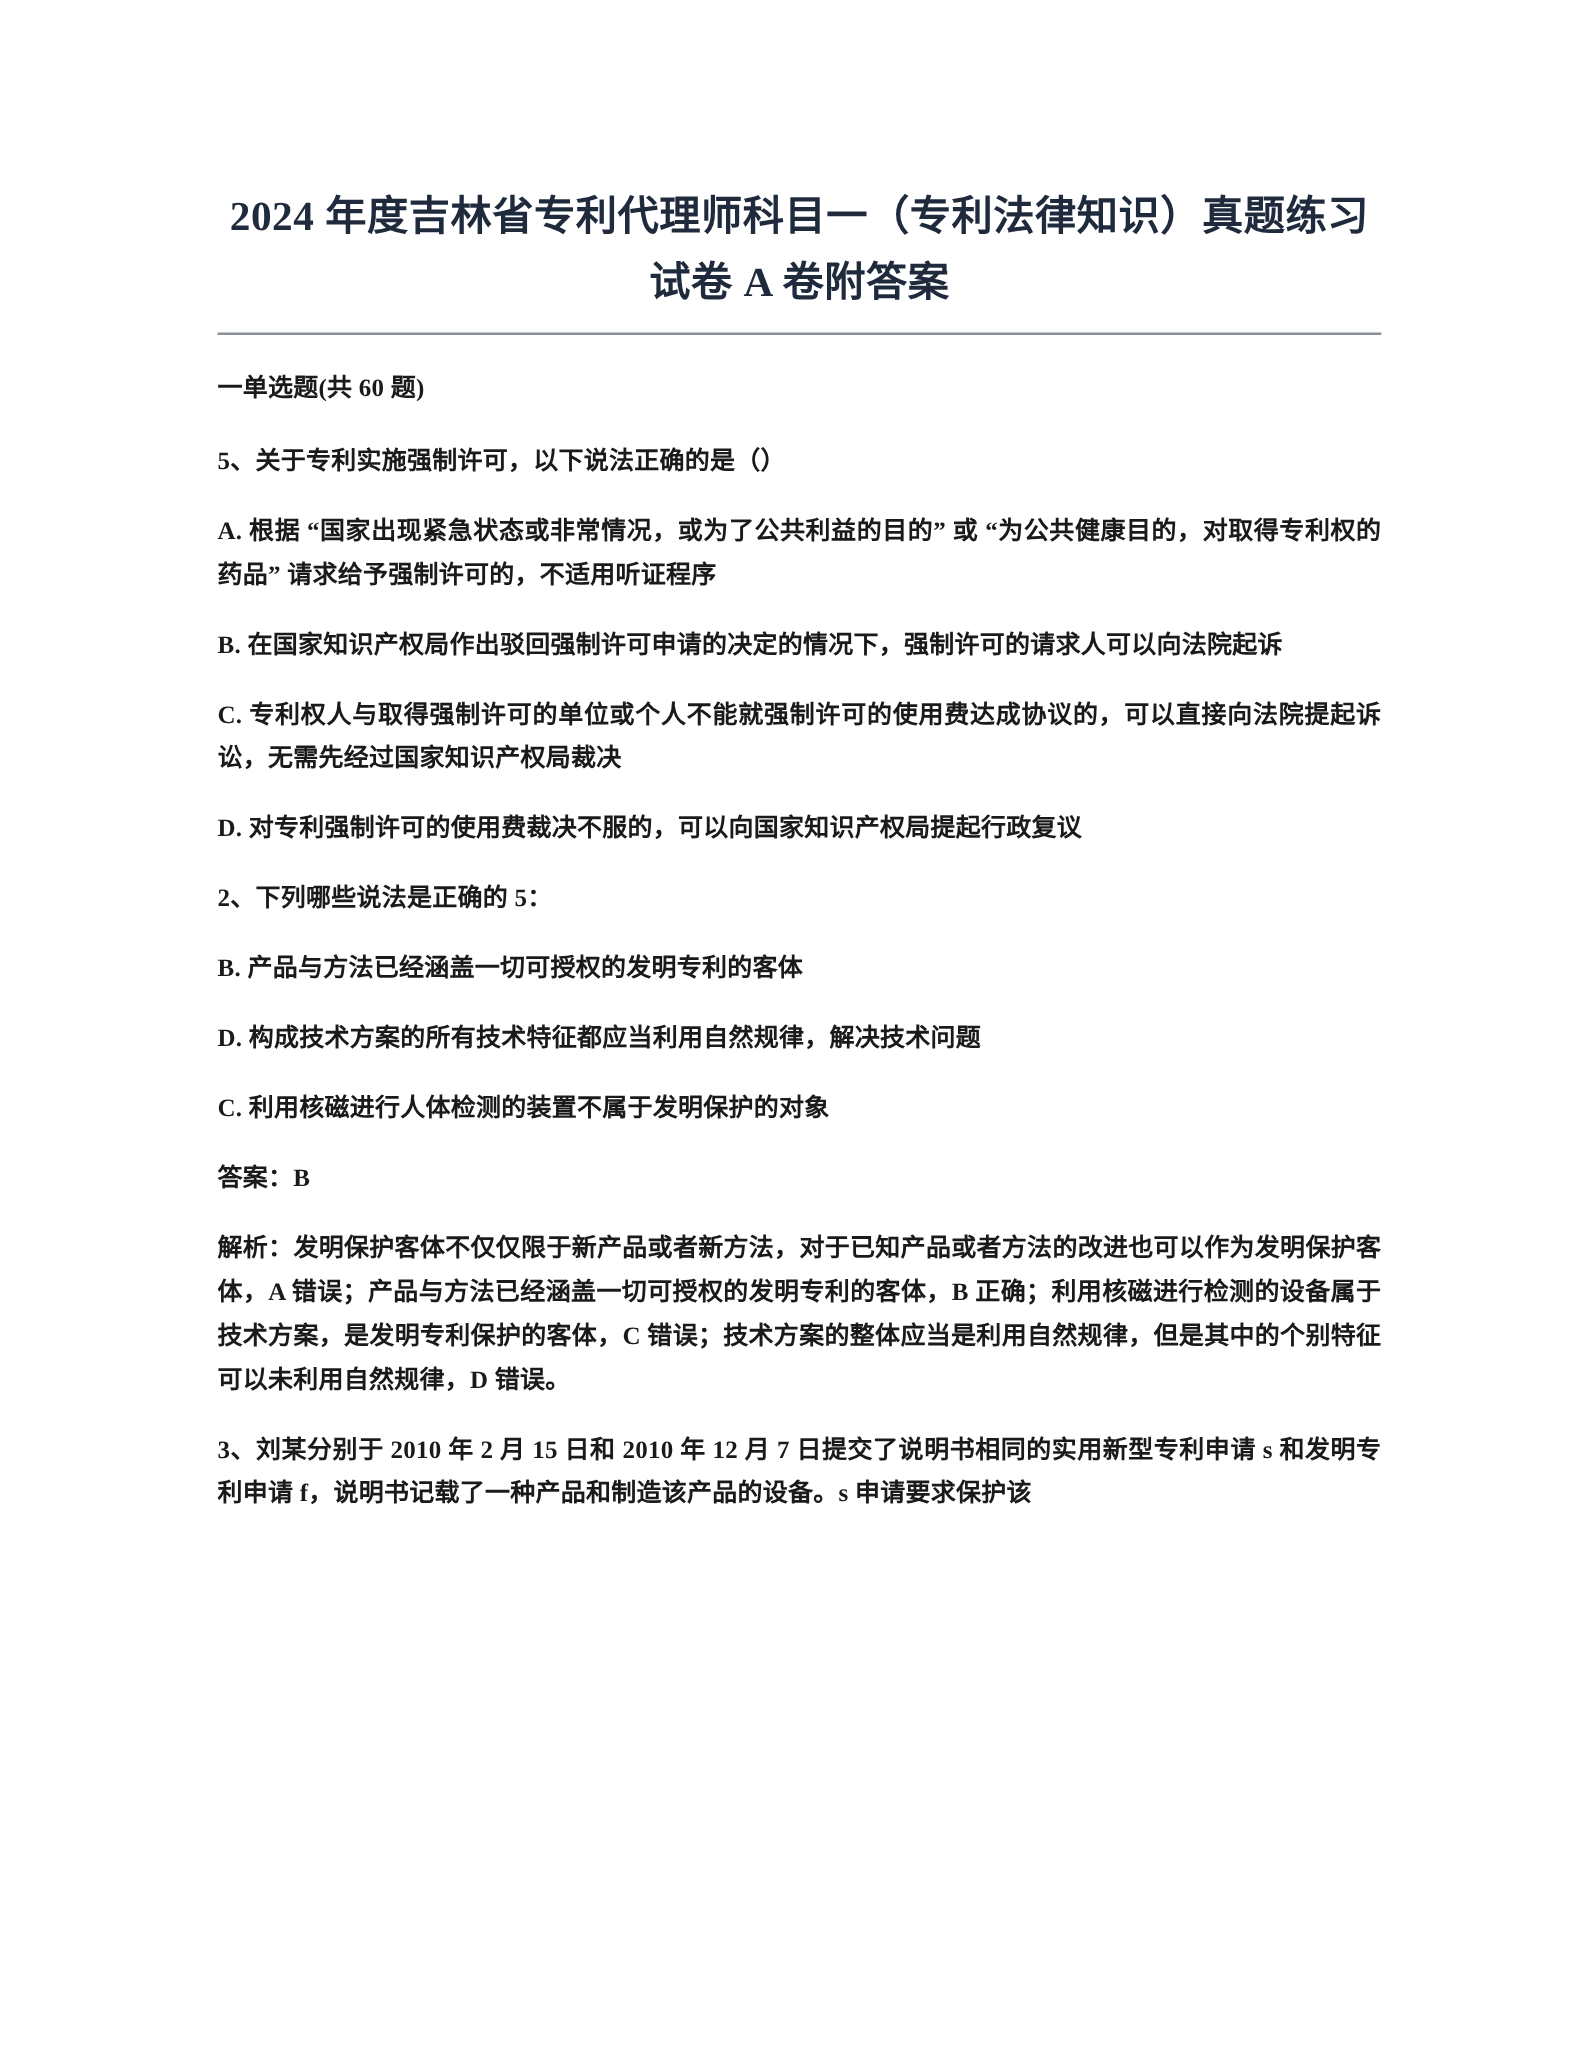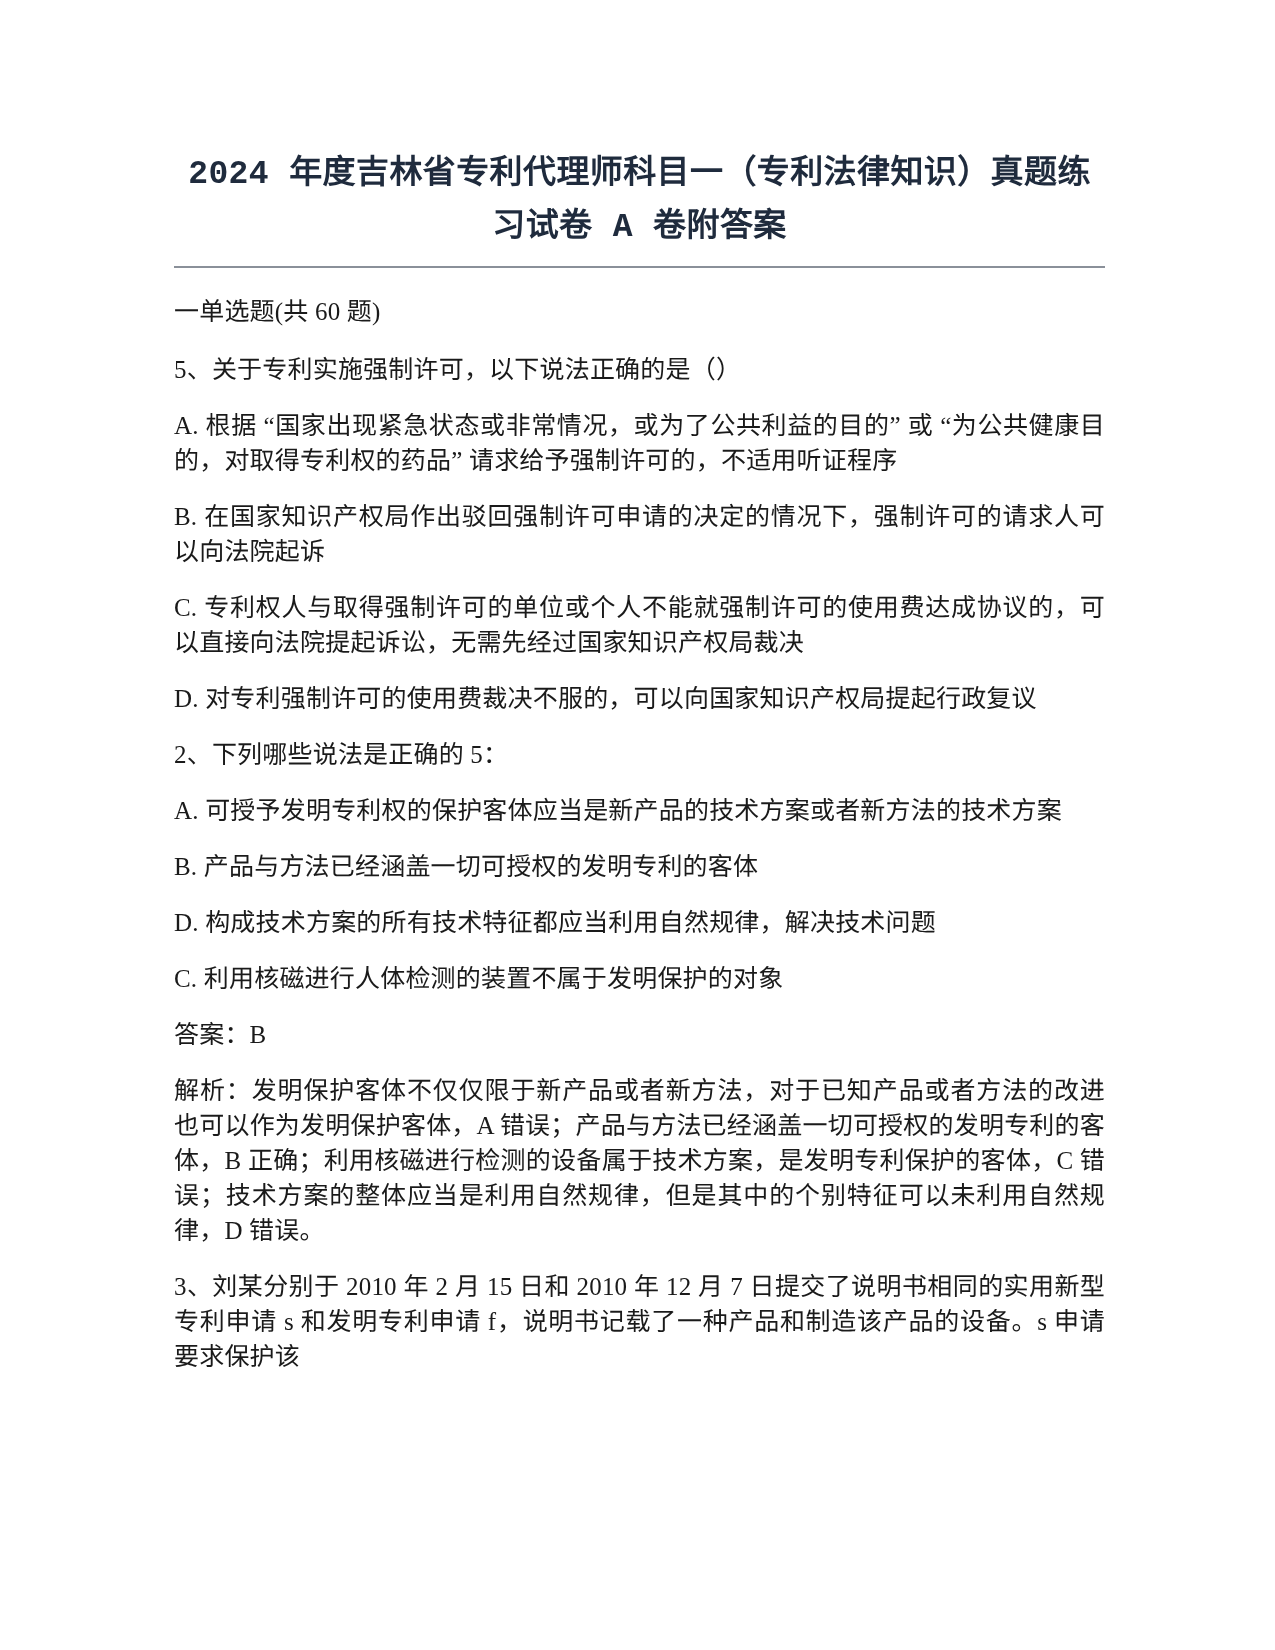--- a/index.html
+++ b/index.html
@@ -26,39 +26,39 @@
   }
   .doc-title {
     font-size: 33px;
     line-height: 53px;
     font-weight: 700;
     color: #1f2b3d;
     text-align: center;
     letter-spacing: 0.4px;
     margin: 0 0 6px 0;
     padding: 0 2px;
-    font-family: Liberation Mono, monospace;
   }
   .title-rule {
     border: 0;
     border-top: 2px solid #8a9099;
     margin: 12px 0 0 0;
     width: 100%;
   }
   .body-block {
     margin-top: 26px;
   }
   p.para {
-    font-size: 25px;
+    font-size: 20px;
     line-height: 35px;
     margin: 0 0 21px 0;
     text-align: justify;
     text-justify: inter-ideograph;
     letter-spacing: 0.2px;
     word-break: break-all;
+    font-weight: bold;
   }
   p.para.sect {
     margin-bottom: 23px;
   }
   p.para.tight {
     margin-bottom: 20px;
   }
   .spacer-bottom {
     height: 40px;
   }
@@ -83,21 +83,20 @@
     <p class="para">B. 在国家知识产权局作出驳回强制许可申请的决定的情况下，强制许可的请求人可以向法院起诉</p>
 
     <p class="para">C. 专利权人与取得强制许可的单位或个人不能就强制许可的使用费达成协议的，可以直接向法院提起诉讼，无需先经过国家知识产权局裁决</p>
 
     <p class="para">D. 对专利强制许可的使用费裁决不服的，可以向国家知识产权局提起行政复议</p>
 
 
 
     <p class="para">2、下列哪些说法是正确的 5：</p>
 
-    <p class="para">A. 可授予发明专利权的保护客体应当是新产品的技术方案或者新方法的技术方案</p>
 
     <p class="para">B. 产品与方法已经涵盖一切可授权的发明专利的客体</p>
 
     <p class="para">D. 构成技术方案的所有技术特征都应当利用自然规律，解决技术问题</p>
 
     <p class="para">C. 利用核磁进行人体检测的装置不属于发明保护的对象</p>
 
     <p class="para">答案：B</p>
 
     <p class="para">解析：发明保护客体不仅仅限于新产品或者新方法，对于已知产品或者方法的改进也可以作为发明保护客体，A 错误；产品与方法已经涵盖一切可授权的发明专利的客体，B 正确；利用核磁进行检测的设备属于技术方案，是发明专利保护的客体，C 错误；技术方案的整体应当是利用自然规律，但是其中的个别特征可以未利用自然规律，D 错误。</p>

